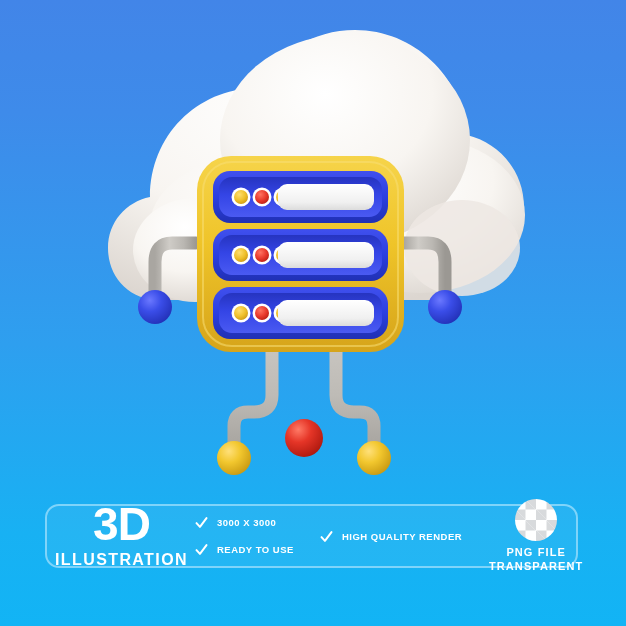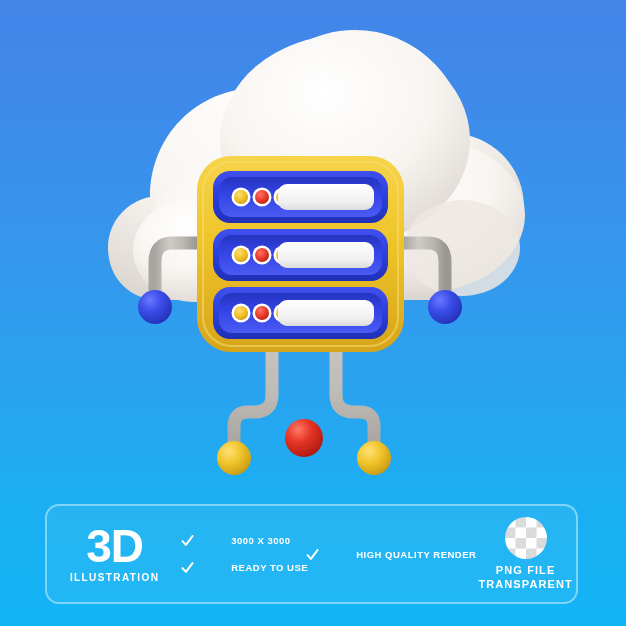--- a/index.html
+++ b/index.html
@@ -21,21 +21,21 @@
     position: absolute;
     inset: 0;
   }
 
   
   #promo-banner {
     position: absolute;
     left: 45px;
     top: 504px;
     width: 533px;
-    height: 100px;
+    height: 64px;
     box-sizing: border-box;
     border: 2px solid #7FD4FA;
     border-radius: 14px;
     background: rgba(255,255,255,0.06);
     display: flex;
     align-items: center;
   }
 
   .logo-block {
     width: 150px;
@@ -45,21 +45,21 @@
   }
   .logo-3d {
     color: #ffffff;
     font-size: 46px;
     font-weight: bold;
     line-height: 0.95;
     letter-spacing: -1px;
   }
   .logo-sub {
     color: #ffffff;
-    font-size: 10px;
+    font-size: 16px;
     font-weight: bold;
     letter-spacing: 1.4px;
     margin-top: 4px;
   }
 
   .features {
     display: flex;
     flex: 1;
     padding-left: 6px;
   }
@@ -81,21 +81,20 @@
     width: 15px;
     height: 15px;
     flex: 0 0 auto;
   }
   .feature-label {
     color: #ffffff;
     font-size: 9.5px;
     font-weight: bold;
     letter-spacing: 0.5px;
     white-space: nowrap;
-    margin-left: 28px;
   }
 
   .png-block {
     width: 120px;
     display: flex;
     flex-direction: column;
     align-items: center;
     justify-content: center;
     gap: 5px;
   }

